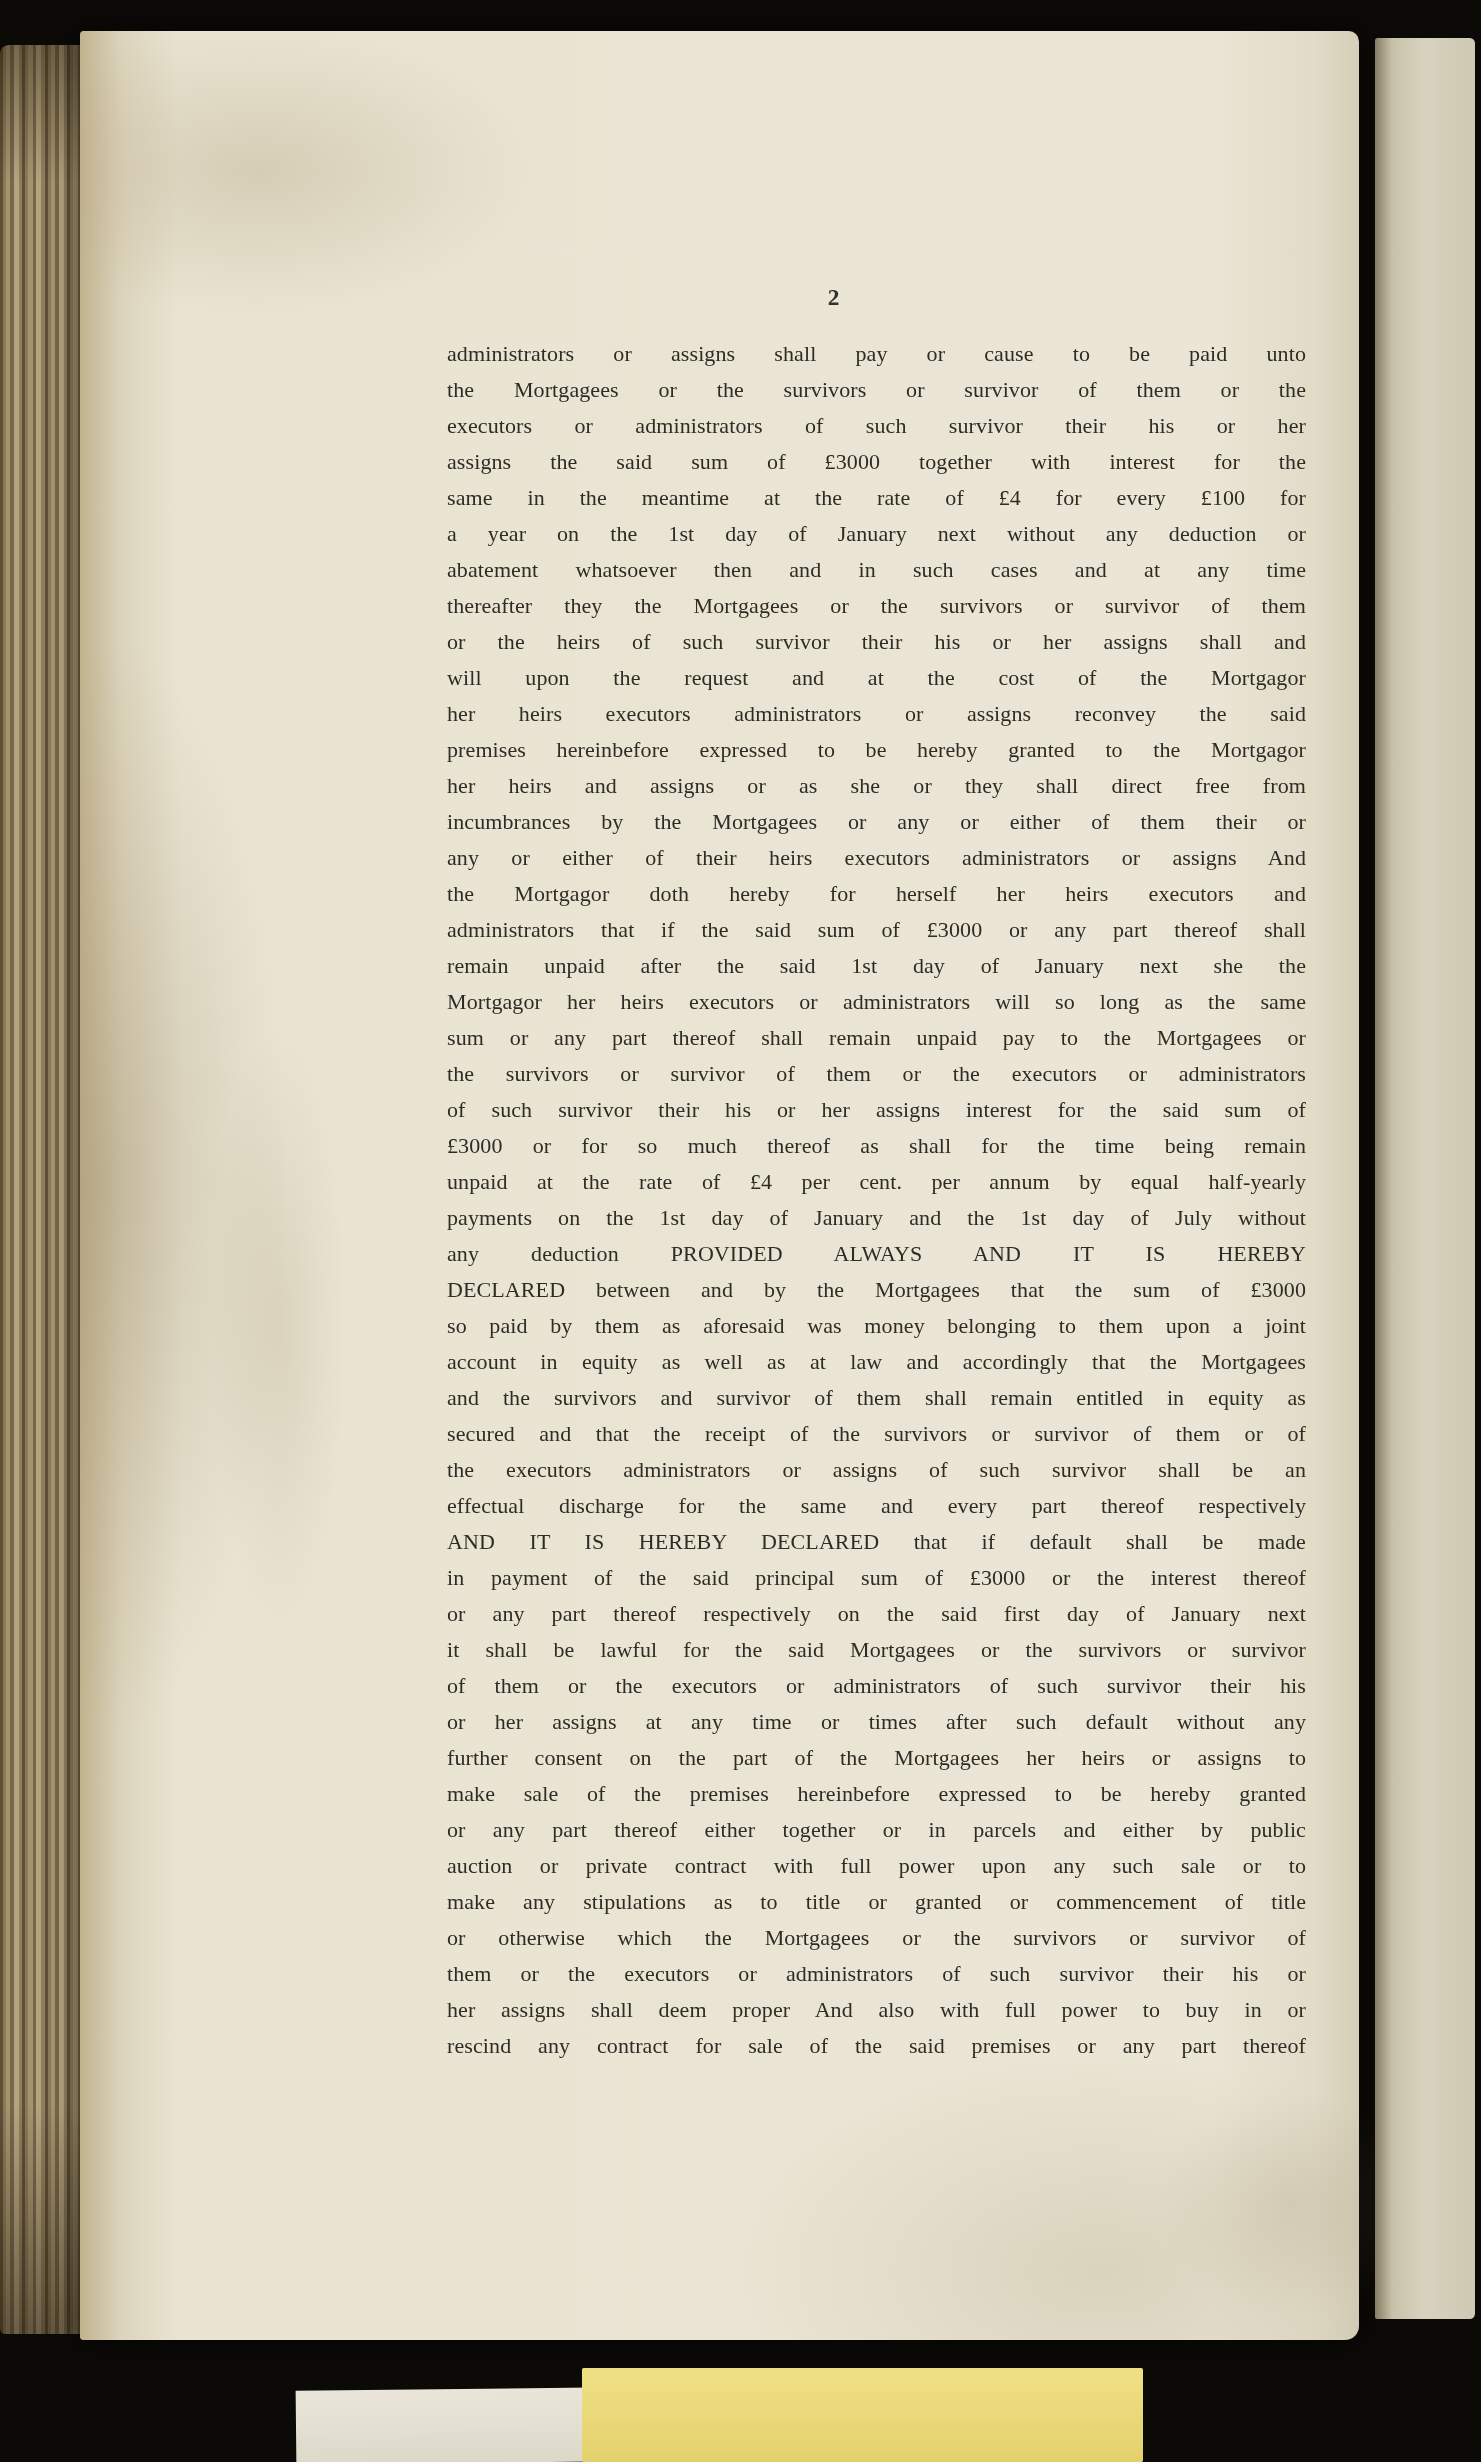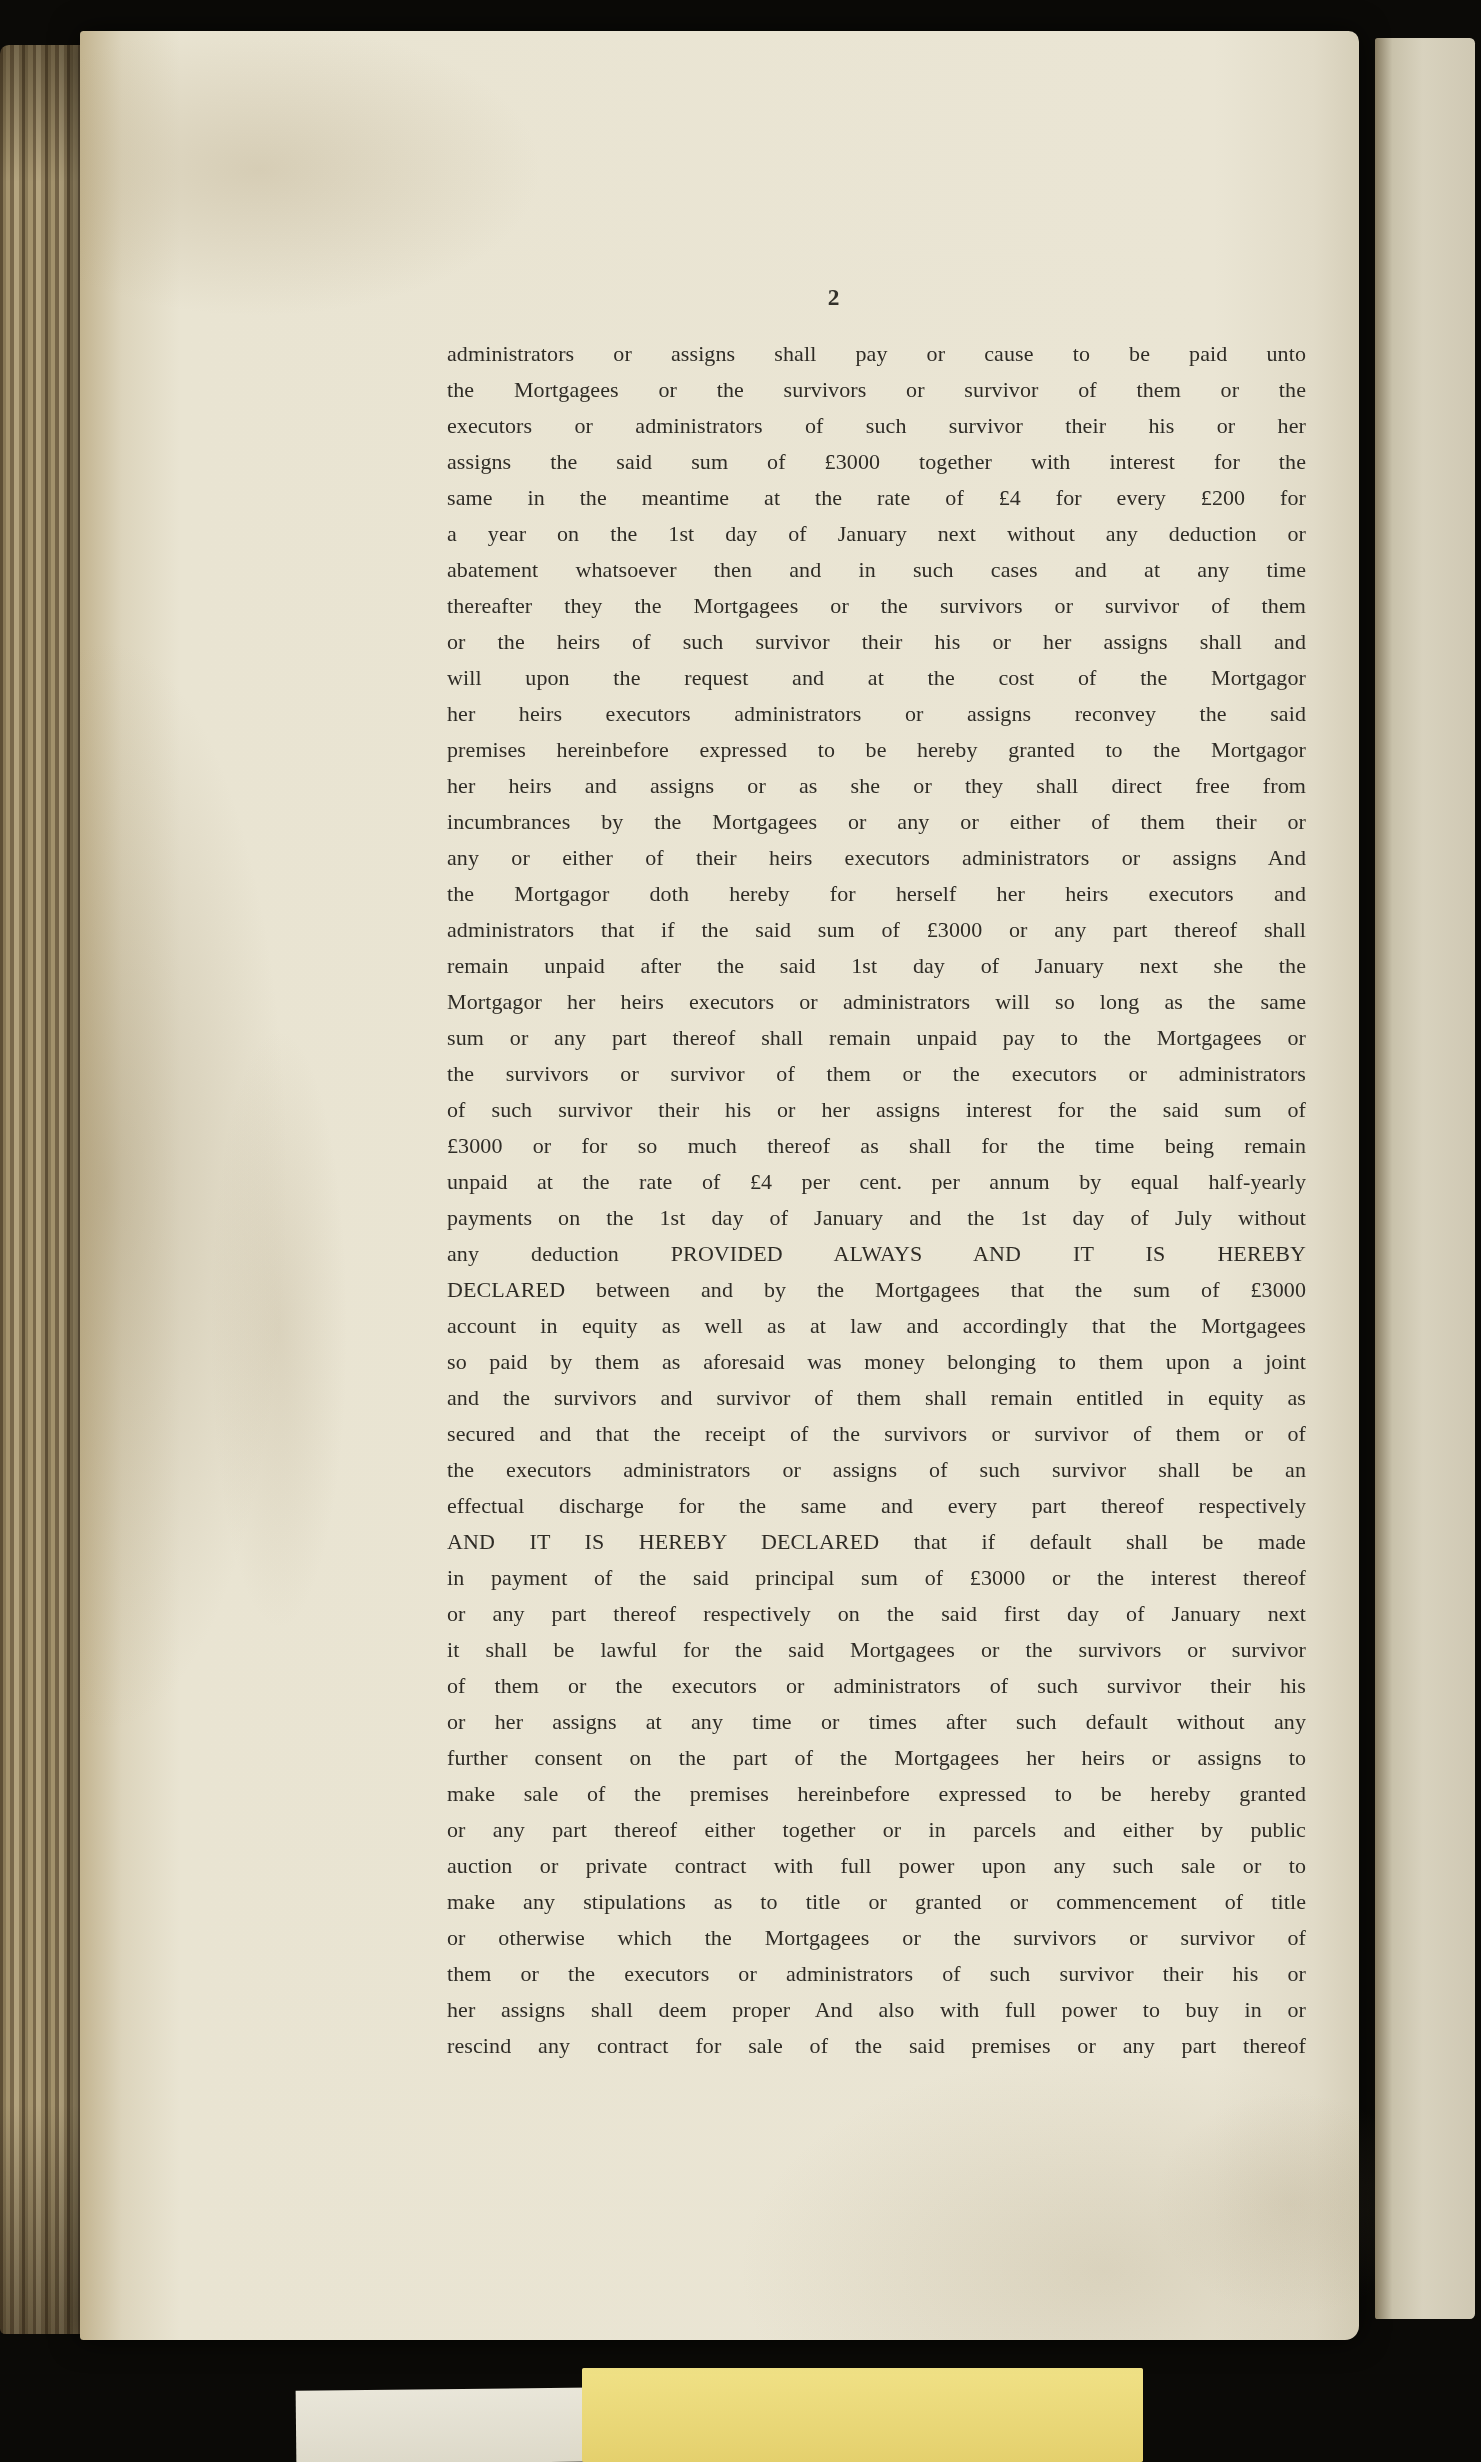--- a/index.html
+++ b/index.html
@@ -137,21 +137,21 @@
     <div class="stain-a"></div>
     <div class="stain-b"></div>
 
     <div class="page-number">2</div>
 
     <div class="text-block">
         <div class="tline">administrators or assigns shall pay or cause to be paid unto</div>
         <div class="tline">the Mortgagees or the survivors or survivor of them or the</div>
         <div class="tline">executors or administrators of such survivor their his or her</div>
         <div class="tline">assigns the said sum of £3000 together with interest for the</div>
-        <div class="tline">same in the meantime at the rate of £4 for every £200 for</div>
+        <div class="tline">same in the meantime at the rate of £4 for every £100 for</div>
         <div class="tline">a year on the 1st day of January next without any deduction or</div>
         <div class="tline">abatement whatsoever then and in such cases and at any time</div>
         <div class="tline">thereafter they the Mortgagees or the survivors or survivor of them</div>
         <div class="tline">or the heirs of such survivor their his or her assigns shall and</div>
         <div class="tline">will upon the request and at the cost of the Mortgagor</div>
         <div class="tline">her heirs executors administrators or assigns reconvey the said</div>
         <div class="tline">premises hereinbefore expressed to be hereby granted to the Mortgagor</div>
         <div class="tline">her heirs and assigns or as she or they shall direct free from</div>
         <div class="tline">incumbrances by the Mortgagees or any or either of them their or</div>
         <div class="tline">any or either of their heirs executors administrators or assigns And</div>
@@ -160,22 +160,22 @@
         <div class="tline">remain unpaid after the said 1st day of January next she the</div>
         <div class="tline">Mortgagor her heirs executors or administrators will so long as the same</div>
         <div class="tline">sum or any part thereof shall remain unpaid pay to the Mortgagees or</div>
         <div class="tline">the survivors or survivor of them or the executors or administrators</div>
         <div class="tline">of such survivor their his or her assigns interest for the said sum of</div>
         <div class="tline">£3000 or for so much thereof as shall for the time being remain</div>
         <div class="tline">unpaid at the rate of £4 per cent. per annum by equal half-yearly</div>
         <div class="tline">payments on the 1st day of January and the 1st day of July without</div>
         <div class="tline">any deduction PROVIDED ALWAYS AND IT IS HEREBY</div>
         <div class="tline">DECLARED between and by the Mortgagees that the sum of £3000</div>
+        <div class="tline">so paid by them as aforesaid was money belonging to them upon a joint</div>
         <div class="tline">account in equity as well as at law and accordingly that the Mortgagees</div>
-        <div class="tline">so paid by them as aforesaid was money belonging to them upon a joint</div>
         <div class="tline">and the survivors and survivor of them shall remain entitled in equity as</div>
         <div class="tline">secured and that the receipt of the survivors or survivor of them or of</div>
         <div class="tline">the executors administrators or assigns of such survivor shall be an</div>
         <div class="tline">effectual discharge for the same and every part thereof respectively</div>
         <div class="tline">AND IT IS HEREBY DECLARED that if default shall be made</div>
         <div class="tline">in payment of the said principal sum of £3000 or the interest thereof</div>
         <div class="tline">or any part thereof respectively on the said first day of January next</div>
         <div class="tline">it shall be lawful for the said Mortgagees or the survivors or survivor</div>
         <div class="tline">of them or the executors or administrators of such survivor their his</div>
         <div class="tline">or her assigns at any time or times after such default without any</div>

